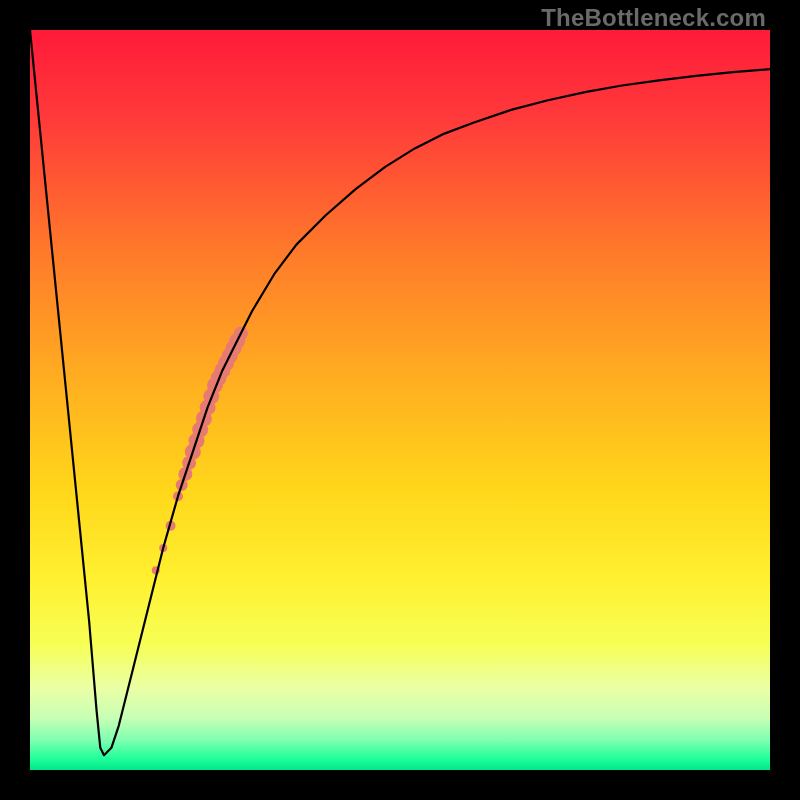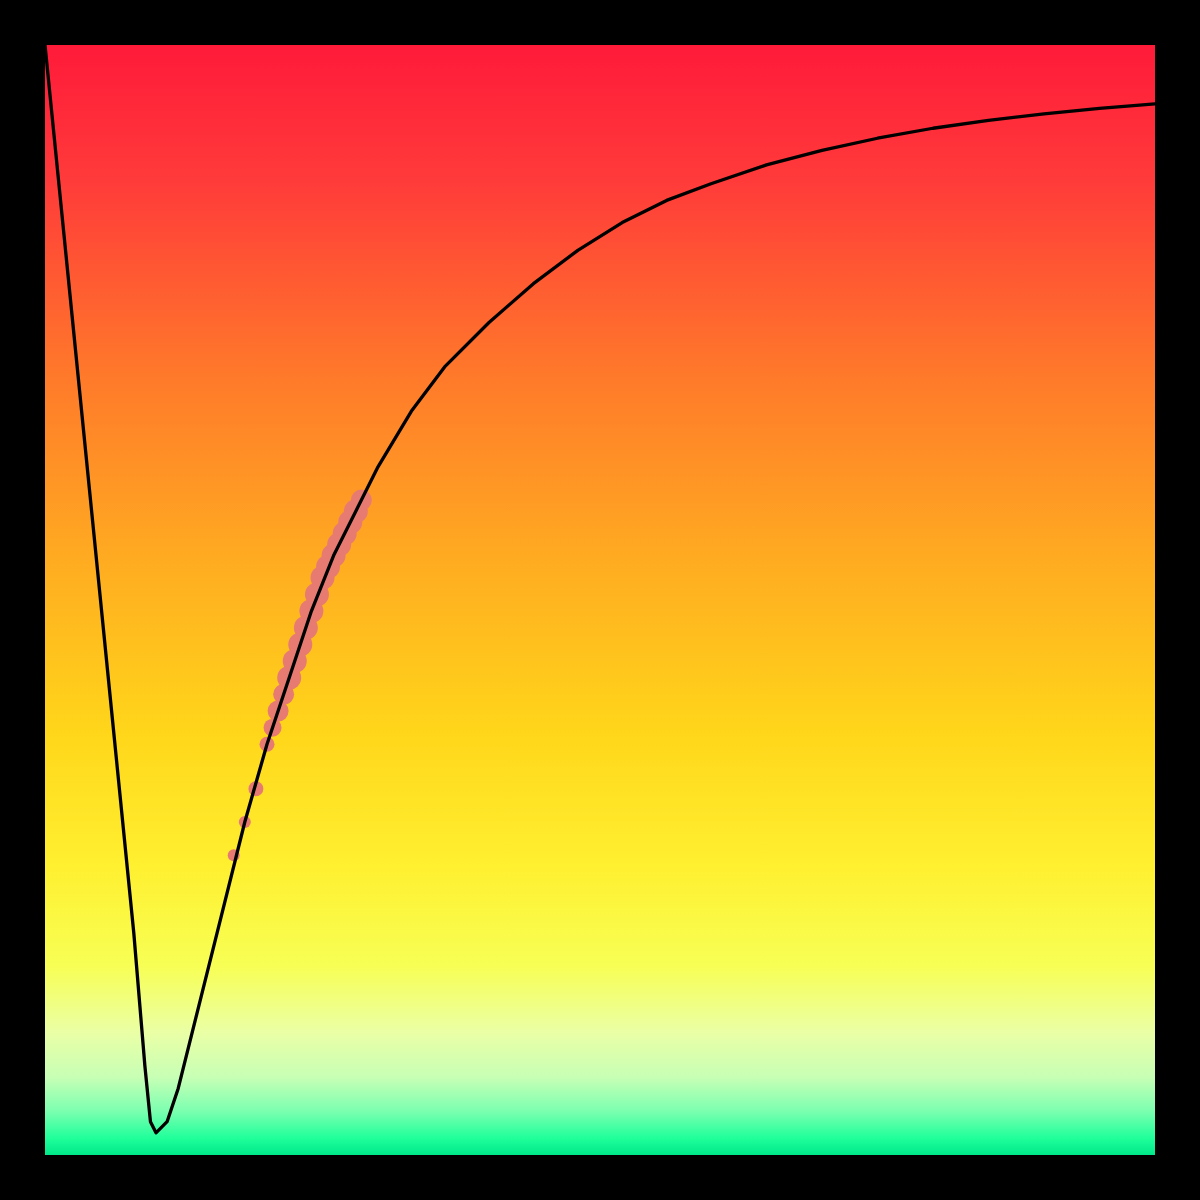--- a/index.html
+++ b/index.html
@@ -91,13 +91,14 @@
           <circle cx="196.10" cy="333.00" r="8.00" fill="#e77b72"></circle>
           <circle cx="199.80" cy="325.60" r="8.00" fill="#e77b72"></circle>
           <circle cx="203.50" cy="318.20" r="8.00" fill="#e77b72"></circle>
           <circle cx="207.20" cy="310.80" r="8.00" fill="#e77b72"></circle>
           <circle cx="210.90" cy="303.40" r="7.00" fill="#e77b72"></circle>
         </g>
       <path id="curve-path" fill="none" stroke-width="2.2" stroke-linejoin="round" stroke-linecap="round" d="M0.00 0.00 L14.80 148.00 L29.60 296.00 L44.40 444.00 L59.20 592.00 L66.60 680.80 L70.30 717.80 L74.00 725.20 L81.40 717.80 L88.80 695.60 L103.60 636.40 L118.40 577.20 L133.20 518.00 L148.00 466.20 L162.80 421.80 L177.60 377.40 L192.40 340.40 L207.20 310.80 L222.00 281.20 L244.20 244.20 L266.40 214.60 L296.00 185.00 L325.60 159.10 L355.20 136.90 L384.80 118.40 L414.40 103.60 L444.00 92.50 L481.00 79.92 L518.00 70.30 L555.00 62.16 L592.00 55.50 L629.00 50.32 L666.00 45.88 L703.00 42.18 L740.00 39.22" stroke="#000000"></path>
     </svg>
   </div>
 
+  <div class="watermark">TheBottleneck.com</div>
 </div>
 
 </body></html>

